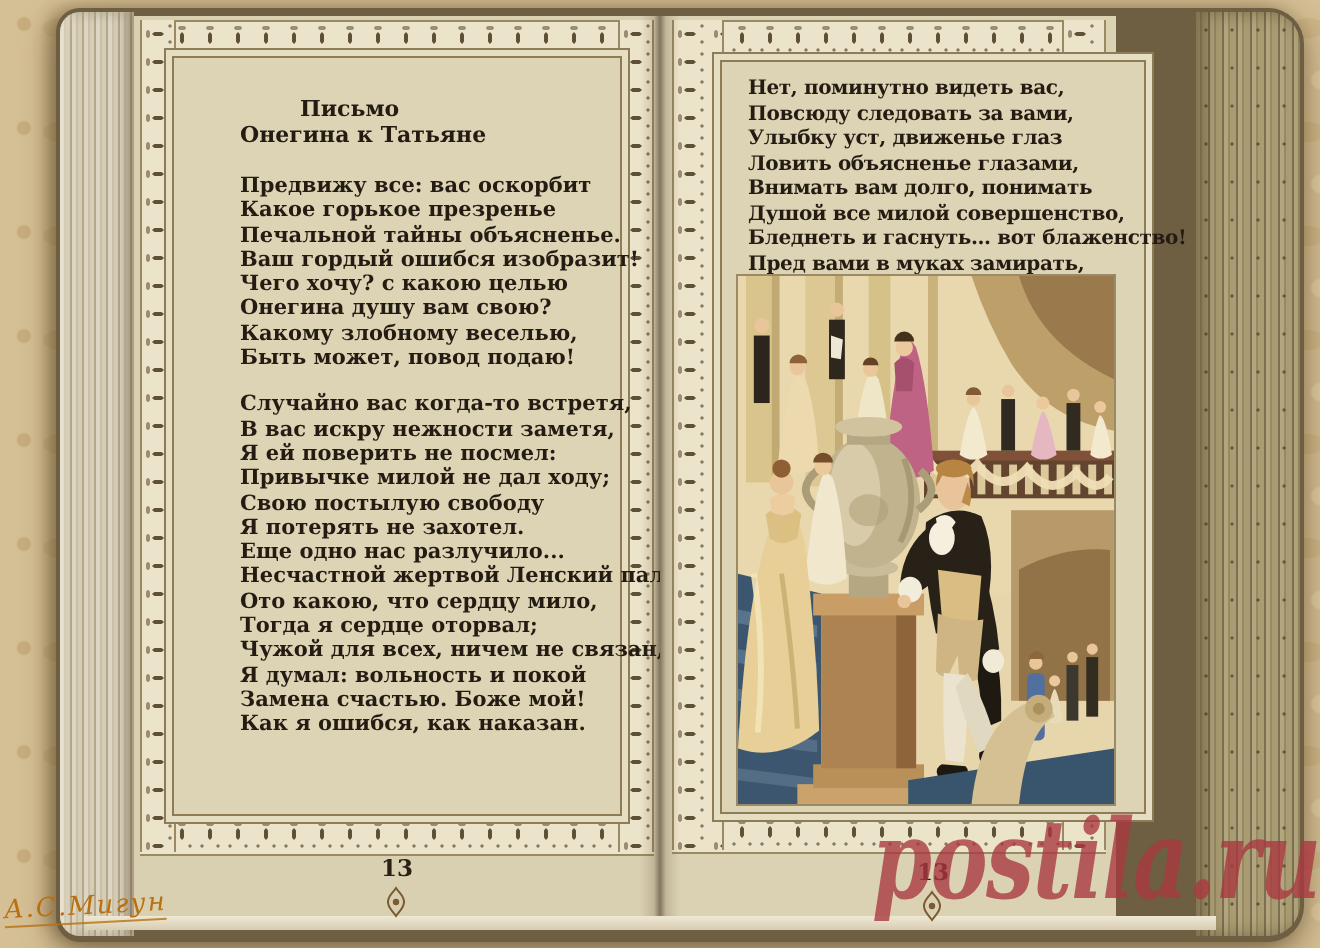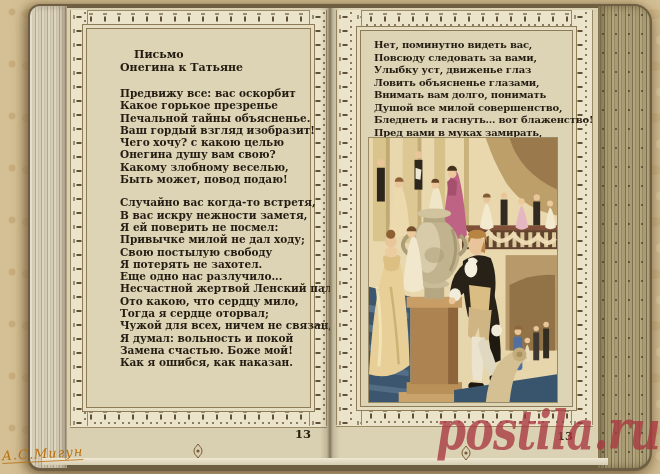--- a/index.html
+++ b/index.html
@@ -22,21 +22,21 @@
     border-radius:0 16px 16px 0;
     background-image:
       radial-gradient(circle 1.2px at 5px 9px, rgba(50,40,20,.55) 60%, transparent 75%),
       repeating-linear-gradient(90deg,#b3a67e 0 2px,#968a62 2px 3px,#a99c72 3px 6px,#7c7050 6px 7px);
     background-size:13px 19px,auto;
     box-shadow:inset 5px 0 9px rgba(60,45,20,.45);}
   .bottom-edge{position:absolute;left:42px;top:458px;width:566px;height:7px;
     background:linear-gradient(#efe8d4,#d6cdb2);}
   .page{position:absolute;top:8px;height:450px;}
   .page-left{left:67px;width:263px;background:#d9d0b2;}
-  .page-right{left:330px;width:268px;background:#dbd2b4;}
+  .page-right{left:330px;width:228px;background:#dbd2b4;}
   .gutter{position:absolute;left:320px;top:8px;width:20px;height:450px;z-index:6;
     background:linear-gradient(90deg,rgba(80,60,30,0) 0%,rgba(80,60,30,.18) 35%,rgba(40,28,12,.5) 50%,rgba(80,60,30,.18) 65%,rgba(80,60,30,0) 100%);}
   .strip{position:absolute;background-color:#ece4ca;}
   .strip-h{background-image:
       radial-gradient(ellipse 2px 5px at 7px 8px, rgba(70,55,30,.85) 50%, transparent 62%),
       radial-gradient(circle 1.2px at 3px 14px, rgba(70,55,30,.6) 60%, transparent 75%),
       radial-gradient(circle 1.2px at 11px 14px, rgba(70,55,30,.6) 60%, transparent 75%),
       radial-gradient(ellipse 3.5px 2px at 7px 3px, rgba(90,70,40,.55) 50%, transparent 62%);
     background-size:14px 18px;
     border-top:1px solid #9a8a64;border-bottom:1px solid #9a8a64;}
@@ -48,24 +48,24 @@
     background-size:18px 14px;
     border-left:1px solid #9a8a64;border-right:1px solid #9a8a64;}
   .content{position:absolute;background:#dcd4b5;border:1px solid #8d7c56;
     box-shadow:0 0 0 3px #e6dec2, 0 0 0 4px #8d7c56;box-sizing:border-box;}
   .content-left{left:19px;top:20px;width:225px;height:380px;padding:20px 0 0 33px;}
   .content-right{left:30px;top:22px;width:213px;height:377px;padding:8px 0 0 13px;}
   .poem{color:#241c12;font-weight:bold;}
   .poem .line{font-size:10.5px;line-height:12.3px;white-space:nowrap;}
   .poem-right .line{font-size:10px;line-height:12.5px;letter-spacing:-.2px;white-space:nowrap;}
   .title-line{font-size:11px;line-height:12.5px;font-weight:bold;color:#241c12;white-space:nowrap;}
-  .title-indent{margin-left:14px;}
+  .title-indent{margin-left:30px;}
   .stanza-gap{height:13px;}
   .stanza-gap2{height:11px;}
-  .pagenum{position:absolute;text-align:right;font-size:11.5px;font-weight:bold;color:#2a2014;}
+  .pagenum{position:absolute;text-align:center;font-size:11.5px;font-weight:bold;color:#2a2014;}
   .pagenum-left{left:19px;width:225px;top:419px;}
   .pagenum-right{left:30px;width:213px;top:421px;}
   .fleuron{position:absolute;width:12px;height:16px;}
   .fleuron-left{left:125px;top:435px;}
   .fleuron-right{left:130px;top:437px;}
   .illustration{position:absolute;left:38px;top:129px;width:190px;height:266px;
     border:1px solid #9a8a66;box-sizing:border-box;box-shadow:inset 0 0 8px rgba(90,65,30,.35);}
   .signature{position:absolute;left:2px;top:446px;z-index:40;
     font-style:italic;font-size:13px;color:#b9700f;letter-spacing:1px;
     transform:rotate(-3deg);border-bottom:1px solid rgba(185,112,15,.8);width:fit-content;}
@@ -90,21 +90,21 @@
     <div class="strip strip-v" style="right:3px;top:2px;width:16px;height:416px;"></div>
     <div class="content content-left poem">
       <div class="title-line title-indent">Письмо</div>
       <div class="title-line">Онегина к Татьяне</div>
       <div class="stanza-gap"></div>
       <div>
 
       <div class="line">Предвижу все: вас оскорбит</div>
           <div class="line">Какое горькое презренье</div>
           <div class="line">Печальной тайны объясненье.</div>
-          <div class="line">Ваш гордый взгляд изобразит!</div>
+          <div class="line">Ваш гордый ошибся изобразит!</div>
           <div class="line">Чего хочу? с какою целью</div>
           <div class="line">Онегина душу вам свою?</div>
           <div class="line">Какому злобному веселью,</div>
           <div class="line">Быть может, повод подаю!</div>
         </div>
       <div class="stanza-gap2"></div>
       <div>
 
       <div class="line">Случайно вас когда-то встретя,</div>
           <div class="line">В вас искру нежности заметя,</div>

